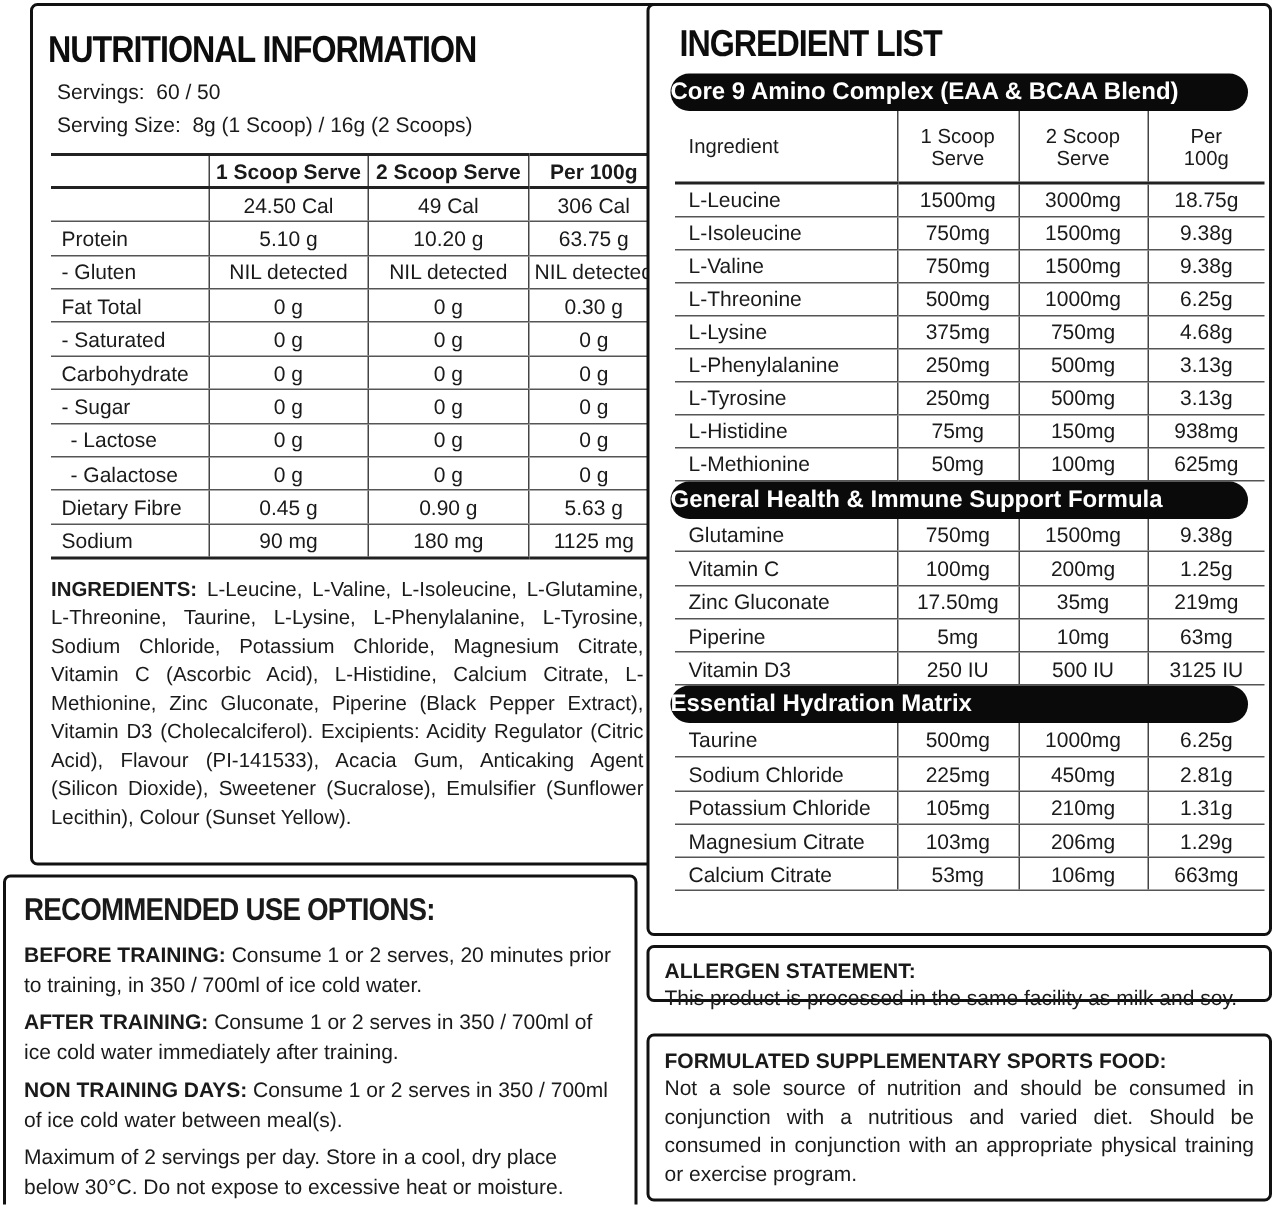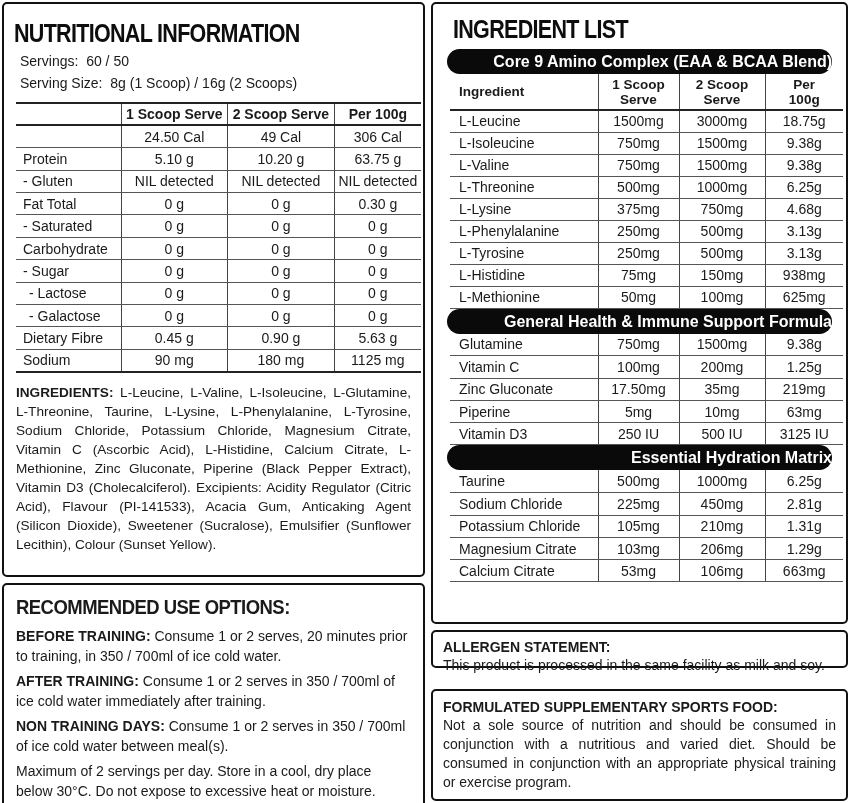--- a/index.html
+++ b/index.html
@@ -1,21 +1,21 @@
 <!DOCTYPE html>
 <html><head>
 <meta charset="utf-8">
 <style>
   * { box-sizing: border-box; margin: 0; padding: 0; }
   html, body { width: 850px; height: 803px; background: #ffffff; overflow: hidden; }
   body { font-family: "Liberation Sans", sans-serif; color: #1a1a1a; position: relative; }
   .panel {
     position: absolute; border: 2px solid #111; border-radius: 5px; background: #fff;
   }
-  #p-nutri { left: 2px; top: 2px; width: 423px; height: 575px; padding: 14px 10px 16px 10px; }
+  #p-nutri { left: 20px; top: 2px; width: 423px; height: 575px; padding: 14px 10px 16px 10px; }
   #p-use { left: 2px; top: 583px; width: 423px; height: 276px; padding: 8px 12px 0 12px; }
   #p-ingr { left: 431px; top: 2px; width: 417px; height: 622px; padding: 10px 12px 0 12px; }
   #p-allergen { left: 431px; top: 630px; width: 417px; height: 38px; padding: 6px 10px 0 10px; }
   #p-formulated { left: 431px; top: 689px; width: 417px; height: 112px; padding: 7px 10px 0 10px; }
 
   .big-title {
     font-family: "Liberation Sans", sans-serif; font-weight: 900; font-size: 25px;
     letter-spacing: -0.8px; transform: scaleX(0.86); transform-origin: left center;
     color: #0d0d0d; line-height: 30px; white-space: nowrap;
   }
@@ -33,25 +33,25 @@
 
   .ingredients-text { font-size: 13.6px; line-height: 19px; text-align: justify; margin-top: 10px; padding: 0 2px; }
   .ingredients-text b { font-weight: bold; }
 
   .use-title { font-weight: 900; font-size: 21px; letter-spacing: -0.6px; transform: scaleX(0.88); transform-origin: left center; line-height: 28px; white-space: nowrap; }
   .use-para { font-size: 14px; line-height: 19.5px; margin-top: 6px; }
   .use-para b { font-weight: bold; }
 
   .pill {
     background: #0a0a0a; color: #fff; border-radius: 13px; height: 25px; line-height: 25px;
-    text-align: right; font-weight: bold; font-size: 16px; margin: 0 2px; white-space: nowrap;
+    text-align: left; font-weight: bold; font-size: 16px; margin: 0 2px; white-space: nowrap;
   }
   .ing-table { width: 393px; margin-left: 5px; font-size: 14px; }
   .ing-table td, .ing-table th { height: 22px; border-bottom: 1.5px solid #555; padding: 0; line-height: 20px; }
-  .ing-table th { font-weight: bold; font-size: 13.5px; line-height: 15px; height: 36px; border-bottom: 2px solid #222; }
+  .ing-table th { font-weight: normal; font-size: 13.5px; line-height: 15px; height: 48px; border-bottom: 2px solid #222; }
   .ing-table td:first-child, .ing-table th:first-child { text-align: left; padding-left: 9px; width: 148px; }
   .ing-table td:not(:first-child), .ing-table th:not(:first-child) { text-align: center; border-left: 1.5px solid #444; }
   .ing-table td:nth-child(2), .ing-table th:nth-child(2) { width: 81px; }
   .ing-table td:nth-child(3), .ing-table th:nth-child(3) { width: 86px; }
   .sec2 td { height: 22.3px; }
 
   .stmt-title { font-weight: bold; font-size: 14px; line-height: 18px; }
   .stmt-body { font-size: 14px; line-height: 19px; text-align: justify; }
 </style>
 </head>

